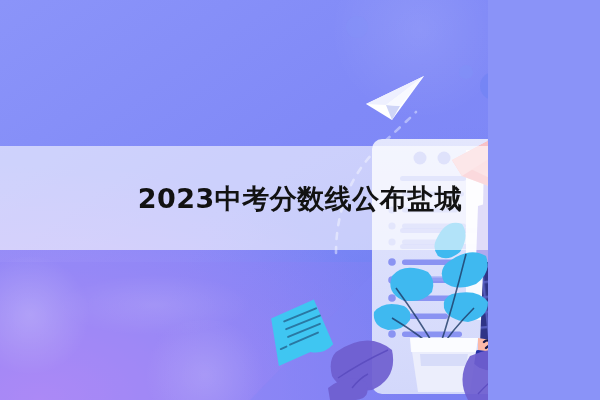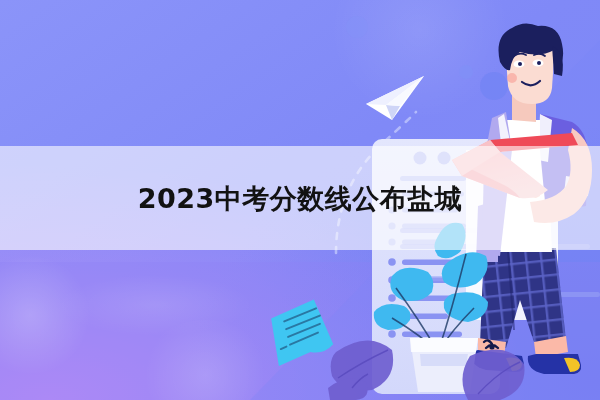--- a/index.html
+++ b/index.html
@@ -3,21 +3,21 @@
 <meta charset="utf-8">
 <title>2023中考分数线公布盐城</title>
 <style>
   html,body{margin:0;padding:0;}
   body{
     width:600px;height:400px;overflow:hidden;
     font-family:"Liberation Sans","DejaVu Sans",sans-serif;
     background:#8a93f8;
   }
   .stage{
-    position:relative;width:600px;height:400px;overflow:hidden;
+    position:relative;width:488px;height:400px;overflow:hidden;
     background:
       radial-gradient(130% 95% at 8% 100%, #b98df6 0%, rgba(185,141,246,0) 62%),
       radial-gradient(120% 110% at 100% 95%, #6a7cf0 0%, rgba(106,124,240,0) 58%),
       linear-gradient(145deg, #8b94f9 0%, #8089f7 48%, #7b86f6 100%);
   }
   .layer{position:absolute;inset:0;}
   .svgfull{position:absolute;left:0;top:0;width:600px;height:400px;display:block;}
 
   
   .glow{position:absolute;border-radius:50%;pointer-events:none;}

